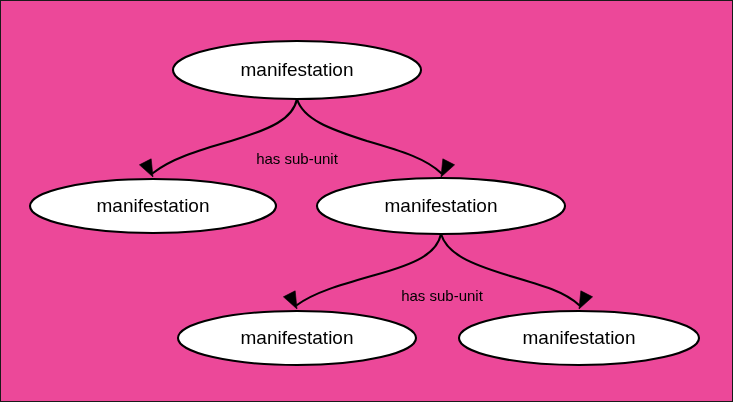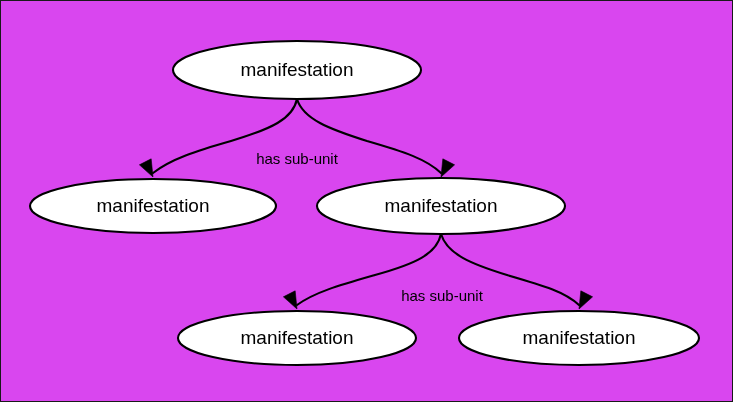--- a/index.html
+++ b/index.html
@@ -5,21 +5,21 @@
 <style>
   html, body {
     margin: 0;
     padding: 0;
     background: #ffffff;
   }
   #canvas-frame {
     position: relative;
     width: 733px;
     height: 402px;
-    background: #d946ef;
+    background: #ec4899;
     border: 1px solid #1a1a1a;
     box-sizing: border-box;
     overflow: hidden;
     font-family: "Liberation Sans", "DejaVu Sans", sans-serif;
     padding-left: 41px;
   }
   #diagram-svg {
     position: absolute;
     left: 0;
     top: 0;

